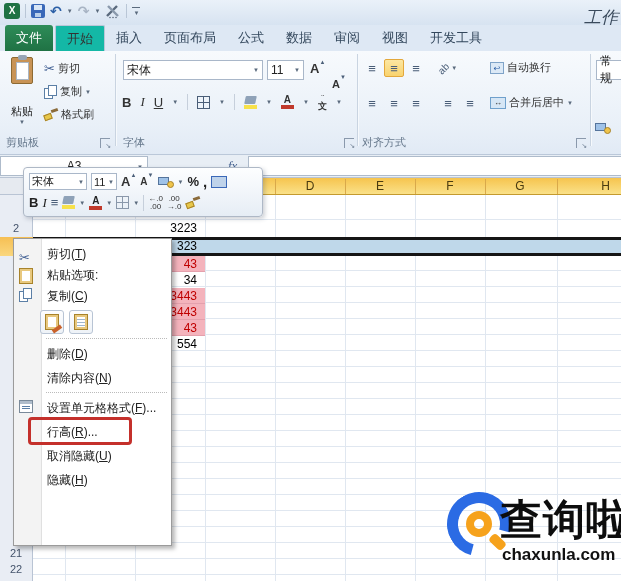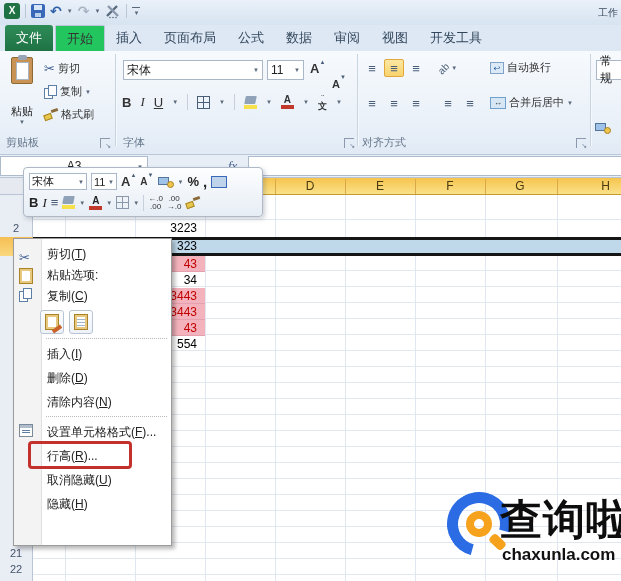--- a/index.html
+++ b/index.html
@@ -13,27 +13,27 @@
   .xl-logo{width:16px;height:16px;background:#1F7244;border-radius:3px;color:#fff;font-weight:bold;font-size:10px;text-align:center;line-height:16px;}
   .qat-sep{width:1px;height:14px;background:#B9C6D6;}
   .floppy{width:14px;height:14px;background:#3A68B8;border-radius:2px;position:relative;}
   .floppy i{position:absolute;left:3px;top:1px;width:8px;height:5px;background:#D9E6F5;}
   .floppy u{position:absolute;left:4px;bottom:1px;width:6px;height:4px;background:#BBD0EA;}
   .undo{color:#2B5FA6;font-size:14px;font-weight:bold;line-height:14px;}
   .redo{color:#A8B4C4;font-size:14px;font-weight:bold;line-height:14px;}
   .dd{font-size:6px;color:#5A6A7D;line-height:6px;}
   .qat-more{display:flex;flex-direction:column;align-items:center;}
   .qat-more b{width:8px;height:1px;background:#5A6A7D;margin-bottom:2px;}
-  #app-title{right:3px;top:6px;color:#3A4A5C;font-size:10px;white-space:nowrap;}
+  #app-title{right:3px;top:6px;color:#3A4A5C;font-size:17px;white-space:nowrap;font-style:italic;}
 
   
   #tabrow{left:0;top:25px;width:621px;height:26px;background:#DEE8F4;display:flex;padding-left:5px;}
   .tab{padding:0 11px;line-height:25px;font-size:13px;color:#33475C;}
   .tab-file{background:linear-gradient(#2E8C58,#1F7244);color:#fff;border-radius:3px 3px 0 0;margin-right:2px;}
-  .tab-active{background:#22c55e;border:1px solid #B9C7D8;border-bottom:none;border-radius:2px 2px 0 0;color:#333;}
+  .tab-active{background:#14b8a6;border:1px solid #B9C7D8;border-bottom:none;border-radius:2px 2px 0 0;color:#333;}
 
   
   #ribbon{left:0;top:51px;width:621px;height:104px;background:linear-gradient(#F7FAFD,#E9F0F8 72%,#E1EAF5);border-bottom:1px solid #BBC8D9;}
   .gsep{top:3px;width:1px;height:92px;background:#C9D4E1;box-shadow:1px 0 0 #F6F9FC;}
   .glabel{bottom:4px;font-size:11px;color:#66788C;text-align:left;}
   .launcher{width:10px;height:10px;border-top:1px solid #8A99AC;border-left:1px solid #8A99AC;position:absolute;}
   .launcher:after{content:"↘";position:absolute;right:-1px;bottom:-2px;font-size:7px;color:#6B7C90;}
   .rbtn{display:flex;align-items:center;gap:3px;font-size:11px;color:#333;}
   .combo{background:#fff;border:1px solid #A9B7C9;display:flex;align-items:center;justify-content:space-between;padding:0 3px;font-size:12px;}
   .combo .dd{margin-left:3px;}
@@ -435,23 +435,20 @@
           </span>
         </span>
       <span class="pbtn">
           <span class="mini-clip lines">
             <i></i>
           </span>
         </span>
     </div>
     <div class="msep2"></div>
     <div class="mi">
-      <span>插入(</span><span class="mi-key">I</span><span>)</span>
-    </div>
-    <div class="mi">
       <span>删除(</span><span class="mi-key">D</span><span>)</span>
     </div>
     <div class="mi">
       <span>清除内容(</span><span class="mi-key">N</span><span>)</span>
     </div>
     <div class="msep2"></div>
     <div class="mi">
       <span class="ic fmtcell-ic"></span>
       <span>设置单元格格式(</span><span class="mi-key">F</span><span>)...</span>
     </div>

